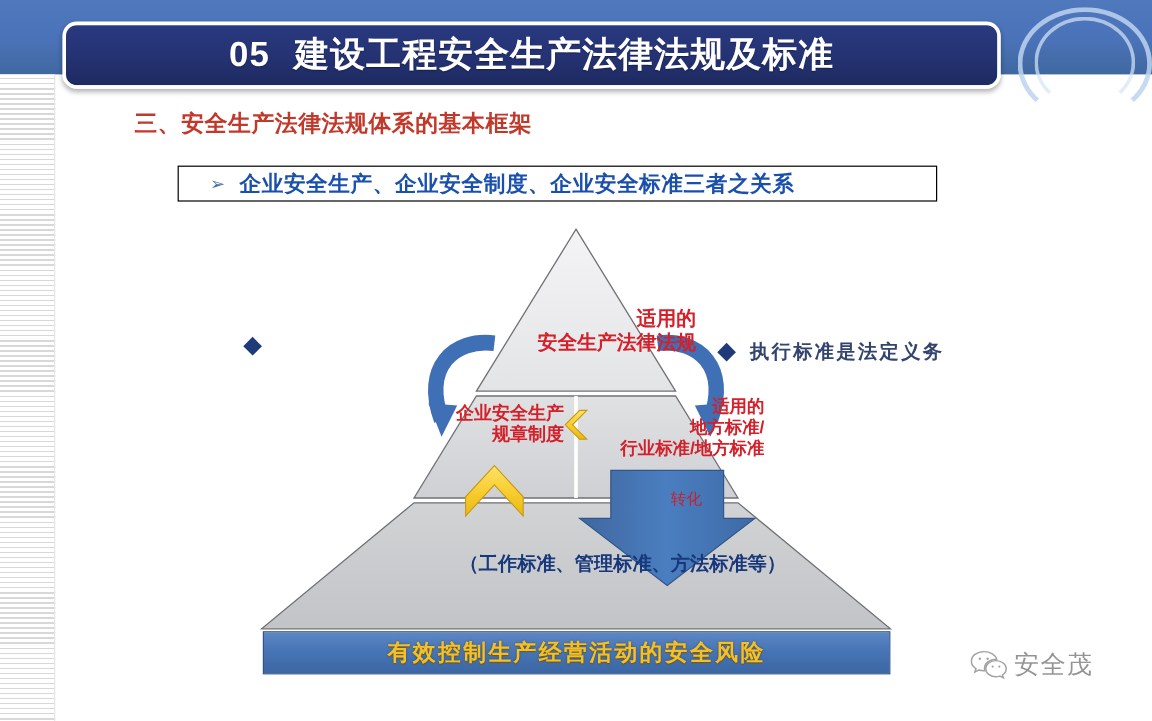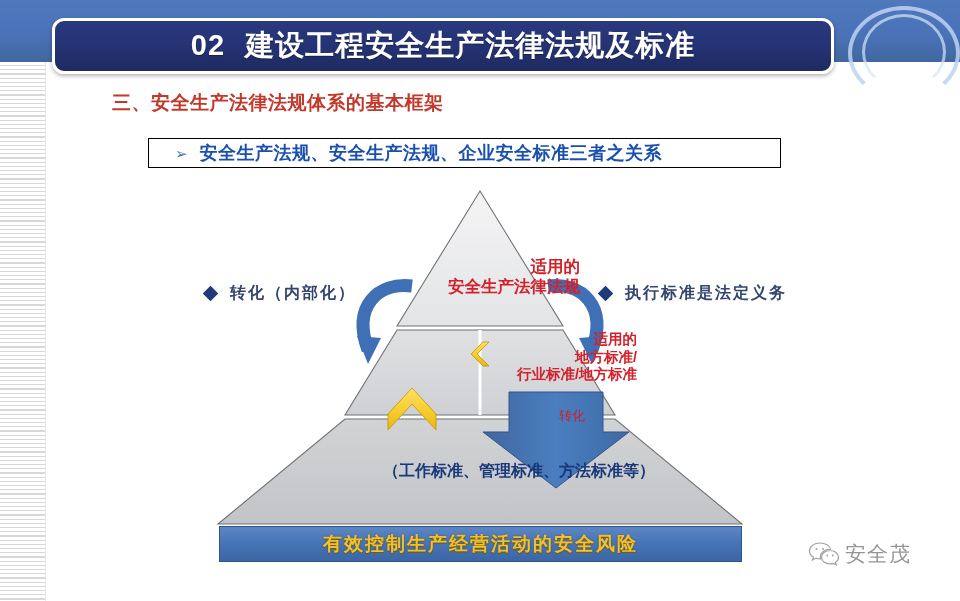--- a/index.html
+++ b/index.html
@@ -156,29 +156,29 @@
   <div class="topband">
     <div class="topband-arc"></div>
     <div class="topband-arc2"></div>
   </div>
 
   <div class="stripes"></div>
   <div class="stripes-edge"></div>
 
   <div class="title-plate">
     <div class="title-text">
-      <span class="title-num">02</span><span>建设工程安全生产法律法规及标准</span>
+      <span class="title-num">05</span><span>建设工程安全生产法律法规及标准</span>
     </div>
   </div>
 
   <div class="section-head">三、安全生产法律法规体系的基本框架</div>
 
   <div class="bullet-box">
     <span class="bullet-arrow">➢</span>
-    <span class="bullet-text">安全生产法规、安全生产法规、企业安全标准三者之关系</span>
+    <span class="bullet-text">企业安全生产、企业安全制度、企业安全标准三者之关系</span>
   </div>
 
   <svg class="pyr-wrap" viewBox="0 0 960 601">
     <defs>
       <linearGradient id="gTop" x1="0" y1="0" x2="0" y2="1">
         <stop offset="0%" stop-color="#f4f4f5"></stop>
         <stop offset="100%" stop-color="#e3e4e6"></stop>
       </linearGradient>
       <linearGradient id="gMid" x1="0" y1="0" x2="0" y2="1">
         <stop offset="0%" stop-color="#e0e1e3"></stop>
@@ -216,33 +216,36 @@
 
     <polygon points="509,392 603,392 603,432 629,432 556,488 483,432 509,432" fill="url(#gArrowB)" stroke="#32558a" stroke-width="1"></polygon>
 
     <polygon points="489,342 477,354 489,366 483,366 471,354 483,342" fill="url(#gYel)" stroke="#c9990d" stroke-width="0.9"></polygon>
 
     <polygon points="412,388 436,414 436,430 412,404 388,430 388,414" fill="url(#gYel)" stroke="#c9990d" stroke-width="0.9"></polygon>
   </svg>
 
   <div class="ann" id="ann-left">
     <span class="ann-dia"></span>
-    <span class="ann-text">转化（内部化）</span>
   </div>
 
   <div class="ann" id="ann-right">
     <span class="ann-dia"></span>
     <span class="ann-text">执行标准是法定义务</span>
   </div>
 
   <div class="pyr-label" id="lbl-top">
     <div>适用的</div>
     <div>安全生产法律法规</div>
   </div>
 
+  <div class="pyr-label" id="lbl-left">
+    <div>企业安全生产</div>
+    <div>规章制度</div>
+  </div>
 
   <div class="pyr-label" id="lbl-right">
     <div>适用的</div>
     <div>地方标准/</div>
     <div>行业标准/地方标准</div>
   </div>
 
   <div class="pyr-label" id="lbl-zhuanhua">转化</div>
 
   <div class="pyr-label" id="lbl-sub">（工作标准、管理标准、方法标准等）</div>

